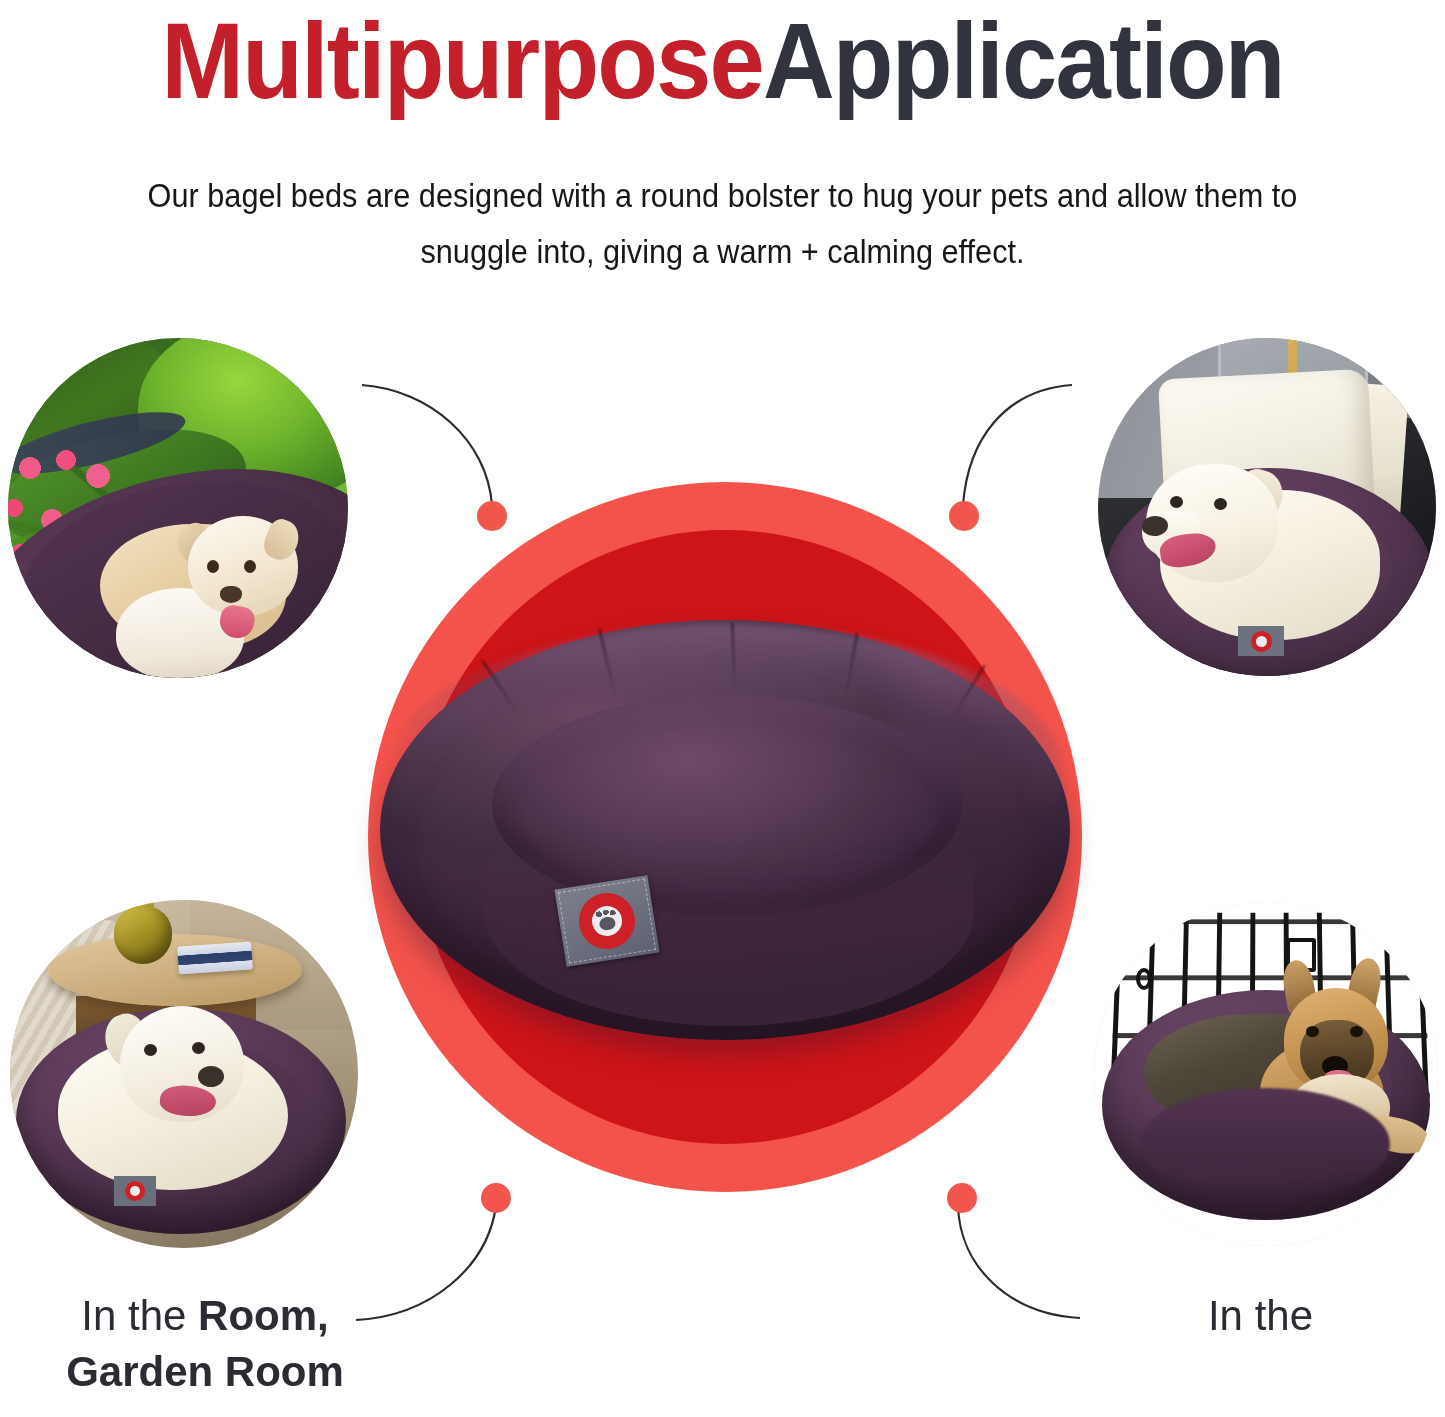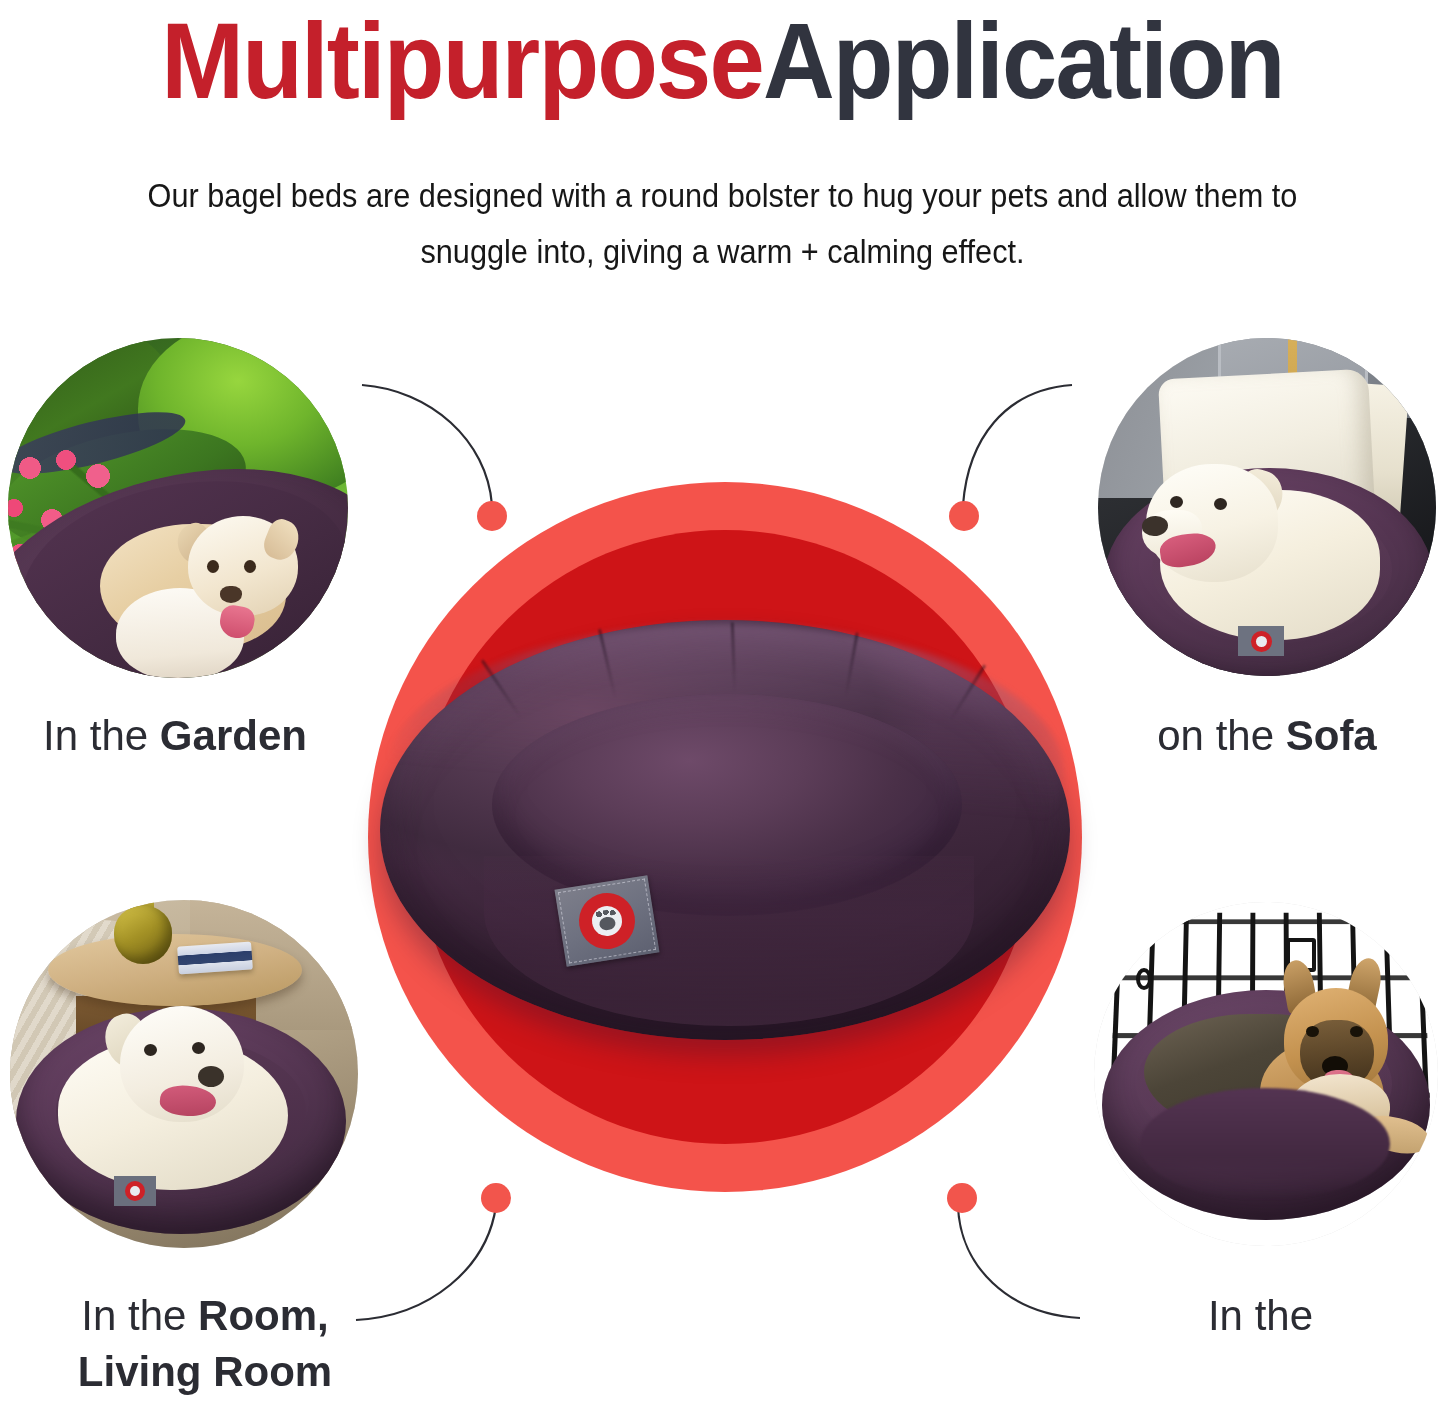--- a/index.html
+++ b/index.html
@@ -671,23 +671,20 @@
       <div class="g-dog-body"></div>
       <div class="g-dog-chest"></div>
       <div class="g-dog-ear-l"></div>
       <div class="g-dog-head"></div>
       <div class="g-dog-ear-r"></div>
       <div class="g-dog-eye-l"></div>
       <div class="g-dog-eye-r"></div>
       <div class="g-dog-nose"></div>
       <div class="g-dog-tongue"></div>
     </div>
-  </div>
-  <div class="caption" id="cap-garden">
-    <span>In the </span><b>Garden</b>
   </div>
 
   <div class="photo-circle" id="ph-sofa">
     <div class="scene">
       <div class="s-wall"></div>
       <div class="s-panel"></div>
       <div class="s-gold"></div>
       <div class="s-gold2"></div>
       <div class="s-darkR"></div>
       <div class="s-pillow2"></div>
@@ -701,23 +698,20 @@
       <div class="s-dog-snout"></div>
       <div class="s-dog-eye-l"></div>
       <div class="s-dog-eye-r"></div>
       <div class="s-dog-nose"></div>
       <div class="s-dog-tongue"></div>
       <div class="s-tag">
         <div class="s-tag-logo"></div>
       </div>
     </div>
   </div>
-  <div class="caption" id="cap-sofa">
-    <span>on the </span><b>Sofa</b>
-  </div>
 
   <div class="photo-circle" id="ph-room">
     <div class="scene">
       <div class="r-floor"></div>
       <div class="r-wall"></div>
       <div class="r-rug"></div>
       <div class="r-tableleg"></div>
       <div class="r-tableside"></div>
       <div class="r-tabletop"></div>
       <div class="r-vase-neck"></div>
@@ -732,21 +726,21 @@
       <div class="r-dog-eye-r"></div>
       <div class="r-dog-nose"></div>
       <div class="r-dog-tongue"></div>
       <div class="r-tag">
         <div class="r-tag-logo"></div>
       </div>
     </div>
   </div>
   <div class="caption" id="cap-room">
     <div><span>In the </span><b>Room,</b></div>
-    <div><b>Living Room</b></div>
+    <div><b>Garden Room</b></div>
   </div>
 
   <div class="photo-circle" id="ph-crate">
     <div class="scene">
       <div class="c-bg"></div>
       <div class="c-bars-v"></div>
       <div class="c-bars-h"></div>
       <div class="c-latch"></div>
       <div class="c-hook"></div>
       <div class="c-bed"></div>

